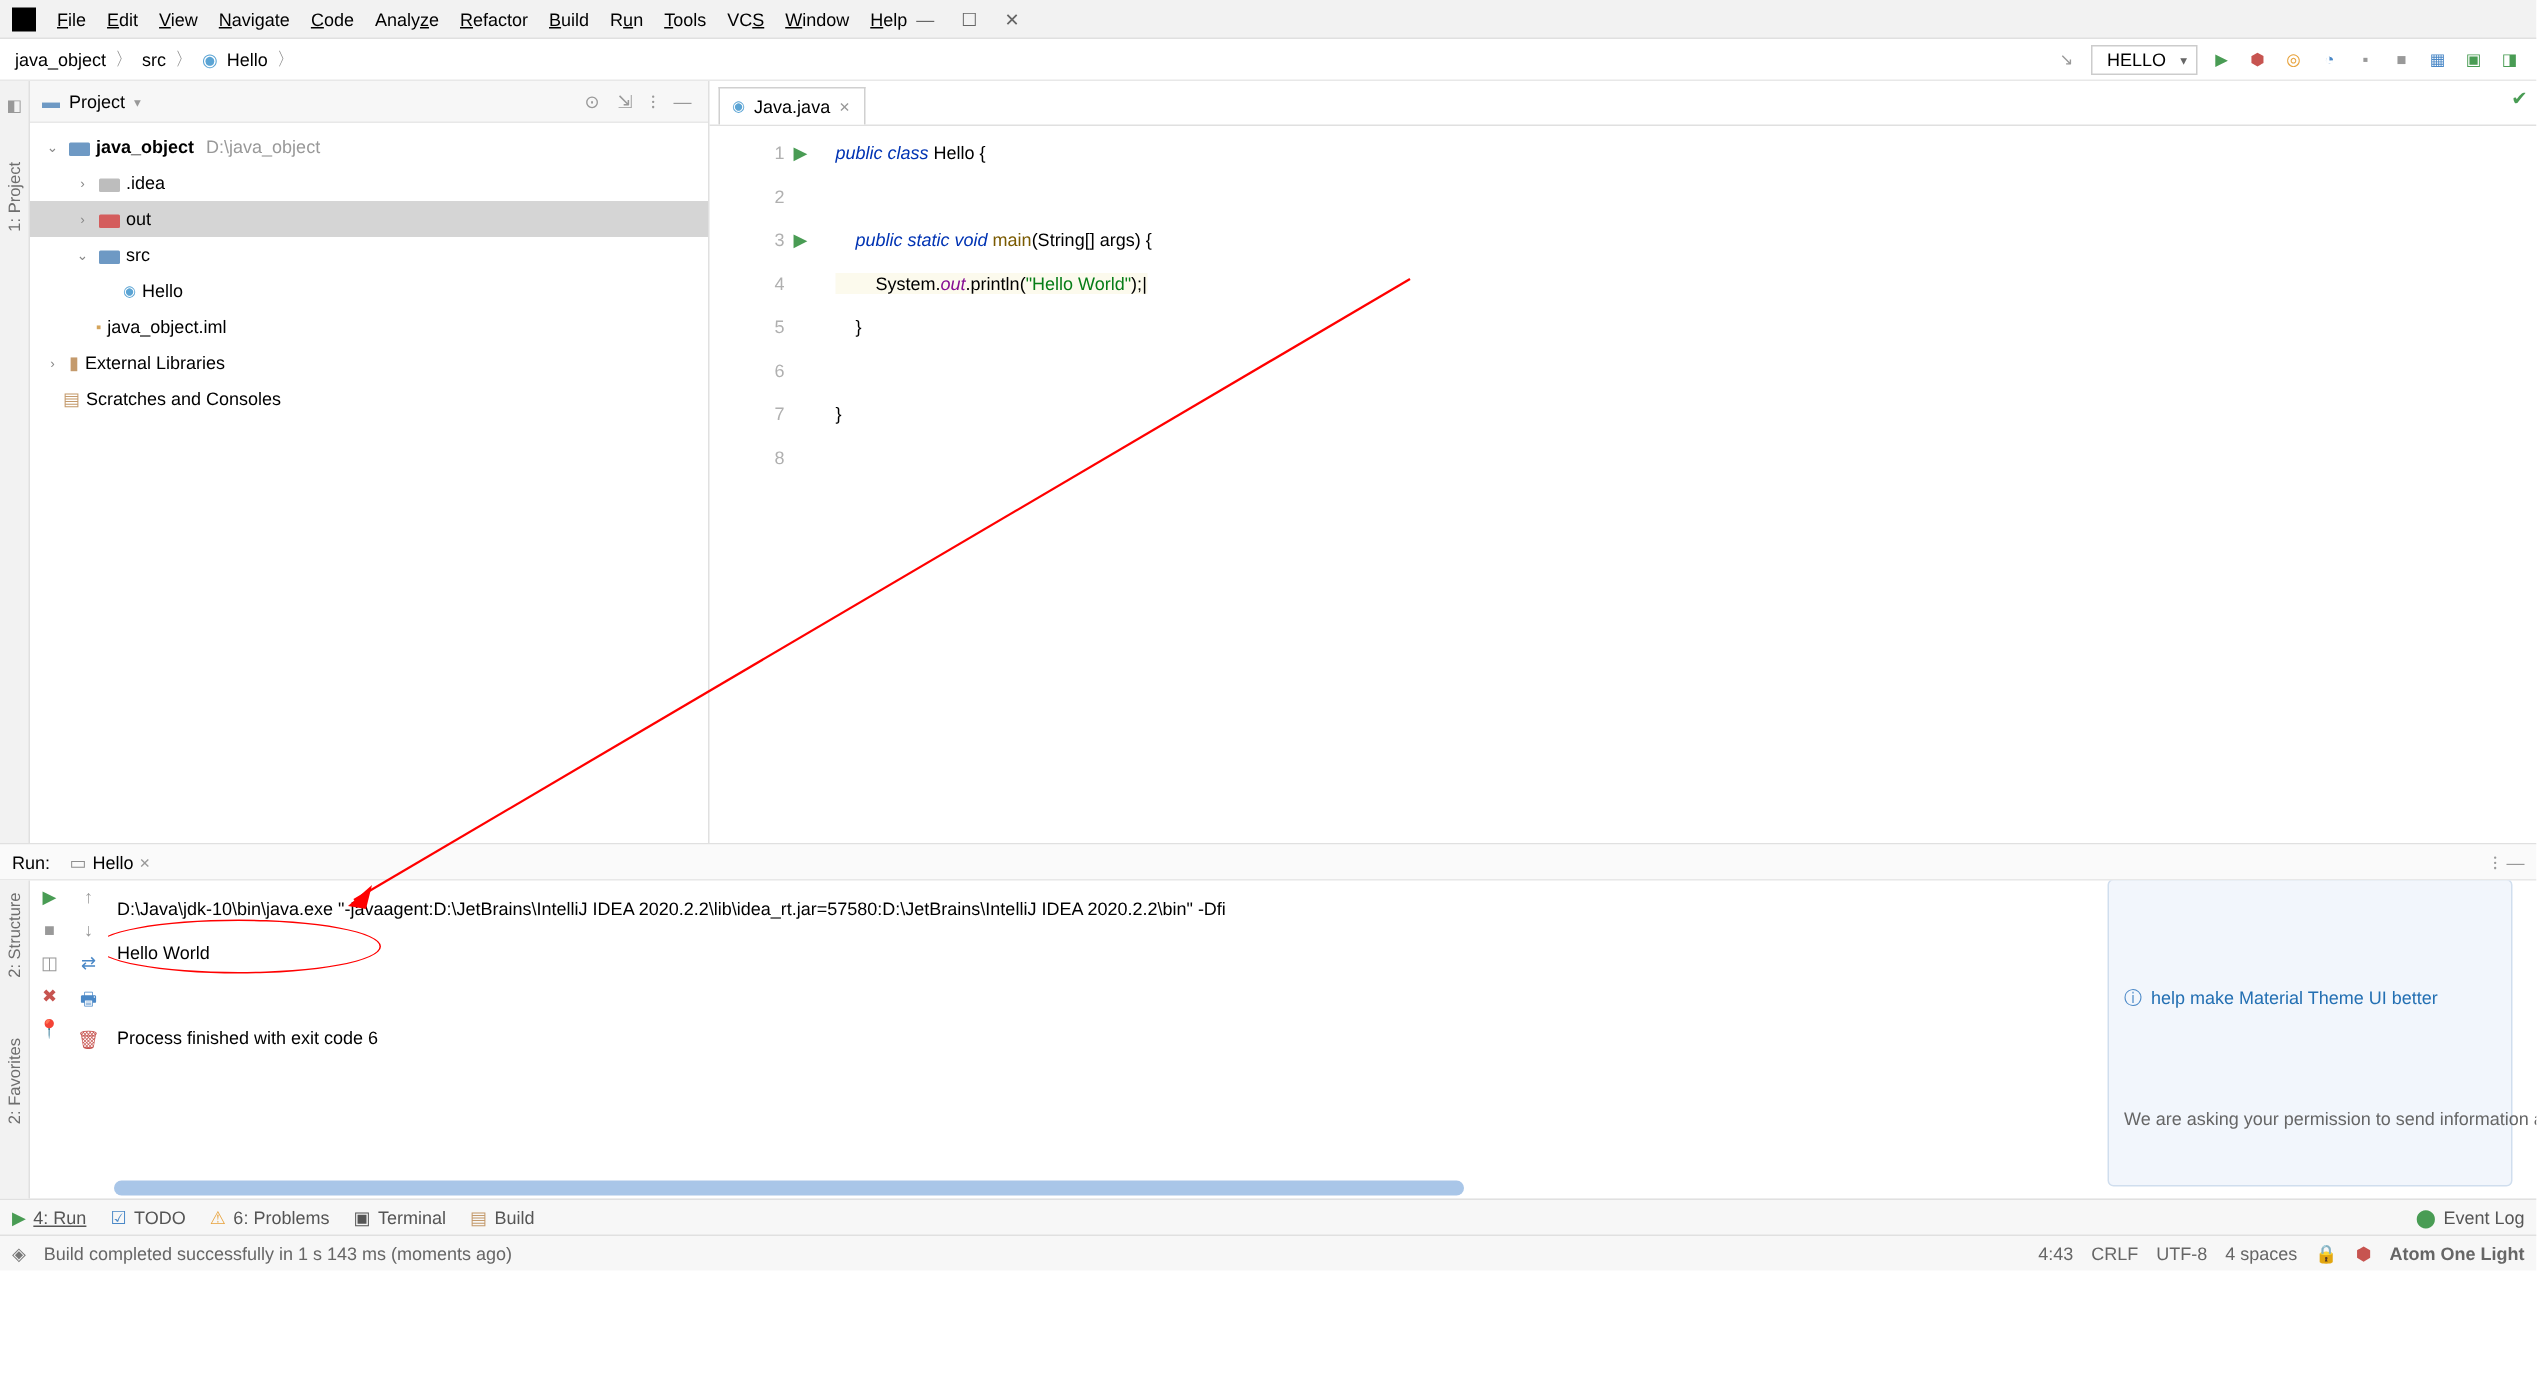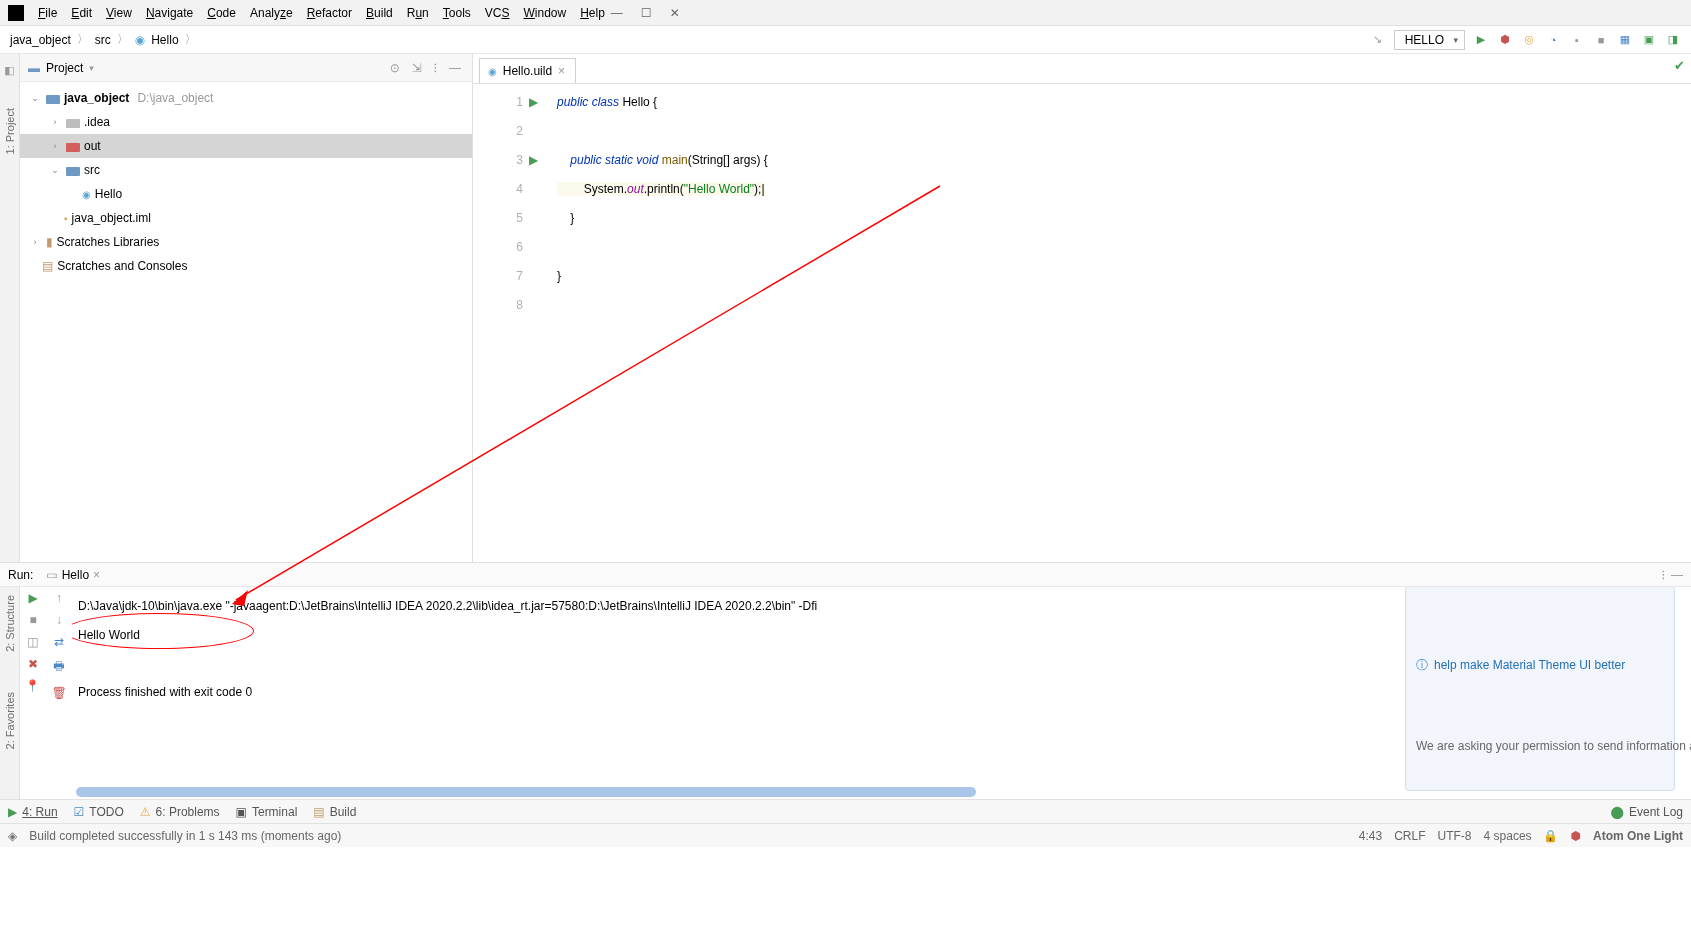--- a/index.html
+++ b/index.html
@@ -172,34 +172,34 @@
         <span style="color:#5ba4d4;font-size:10px">◉</span>
         <span>Hello</span>
       </div>
       <div class="tree-row" style="padding-left:44px">
         <span style="color:#d4a45b;font-size:10px">▪</span>
         <span>java_object.iml</span>
       </div>
       <div class="tree-row">
         <span class="tw">›</span>
           <span style="color:#c49a6c">▮</span>
-        <span>Scratches Libraries</span>
+        <span>External Libraries</span>
       </div>
       <div class="tree-row" style="padding-left:22px">
         <span style="color:#c49a6c">▤</span>
         <span>Scratches and Consoles</span>
       </div>
     </div>
   </div>
 
   <div class="editor-area">
     <div class="tabs">
       <div class="tab">
         <span style="color:#5ba4d4;font-size:10px">◉</span>
-        <span>Hello.uild</span>
+        <span>Java.java</span>
         <span class="close">×</span>
       </div>
     </div>
     <div class="check">✔</div>
     <div class="code">
       <div class="gutter">
         <div>1</div>
         <div>2</div>
         <div>3</div>
         <div>4</div>
@@ -257,21 +257,21 @@
     <div class="run-tools2">
       <span style="color:#999">↑</span>
       <span style="color:#999">↓</span>
       <span style="color:#4a88c7">⇄</span>
       <span style="color:#4a88c7">🖶</span>
       <span style="color:#c75450">🗑</span>
     </div>
     <div class="console"><span>D:\Java\jdk-10\bin\java.exe "-javaagent:D:\JetBrains\IntelliJ IDEA 2020.2.2\lib\idea_rt.jar=57580:D:\JetBrains\IntelliJ IDEA 2020.2.2\bin" -Dfi</span>
 <span>Hello World</span>
 
-<span>Process finished with exit code 0</span>
+<span>Process finished with exit code 6</span>
 <div class="ellipse"></div>
 <div class="notif">
   <div class="ntitle"><span style="color:#4a88c7">ⓘ</span><span>help make Material Theme UI better</span></div>
   <div class="ntext">We are asking your permission to send information about your configuration (what...</div>
 </div>
 <div class="scrollbar-sim"></div>
     </div>
   </div>
 </div>
 

